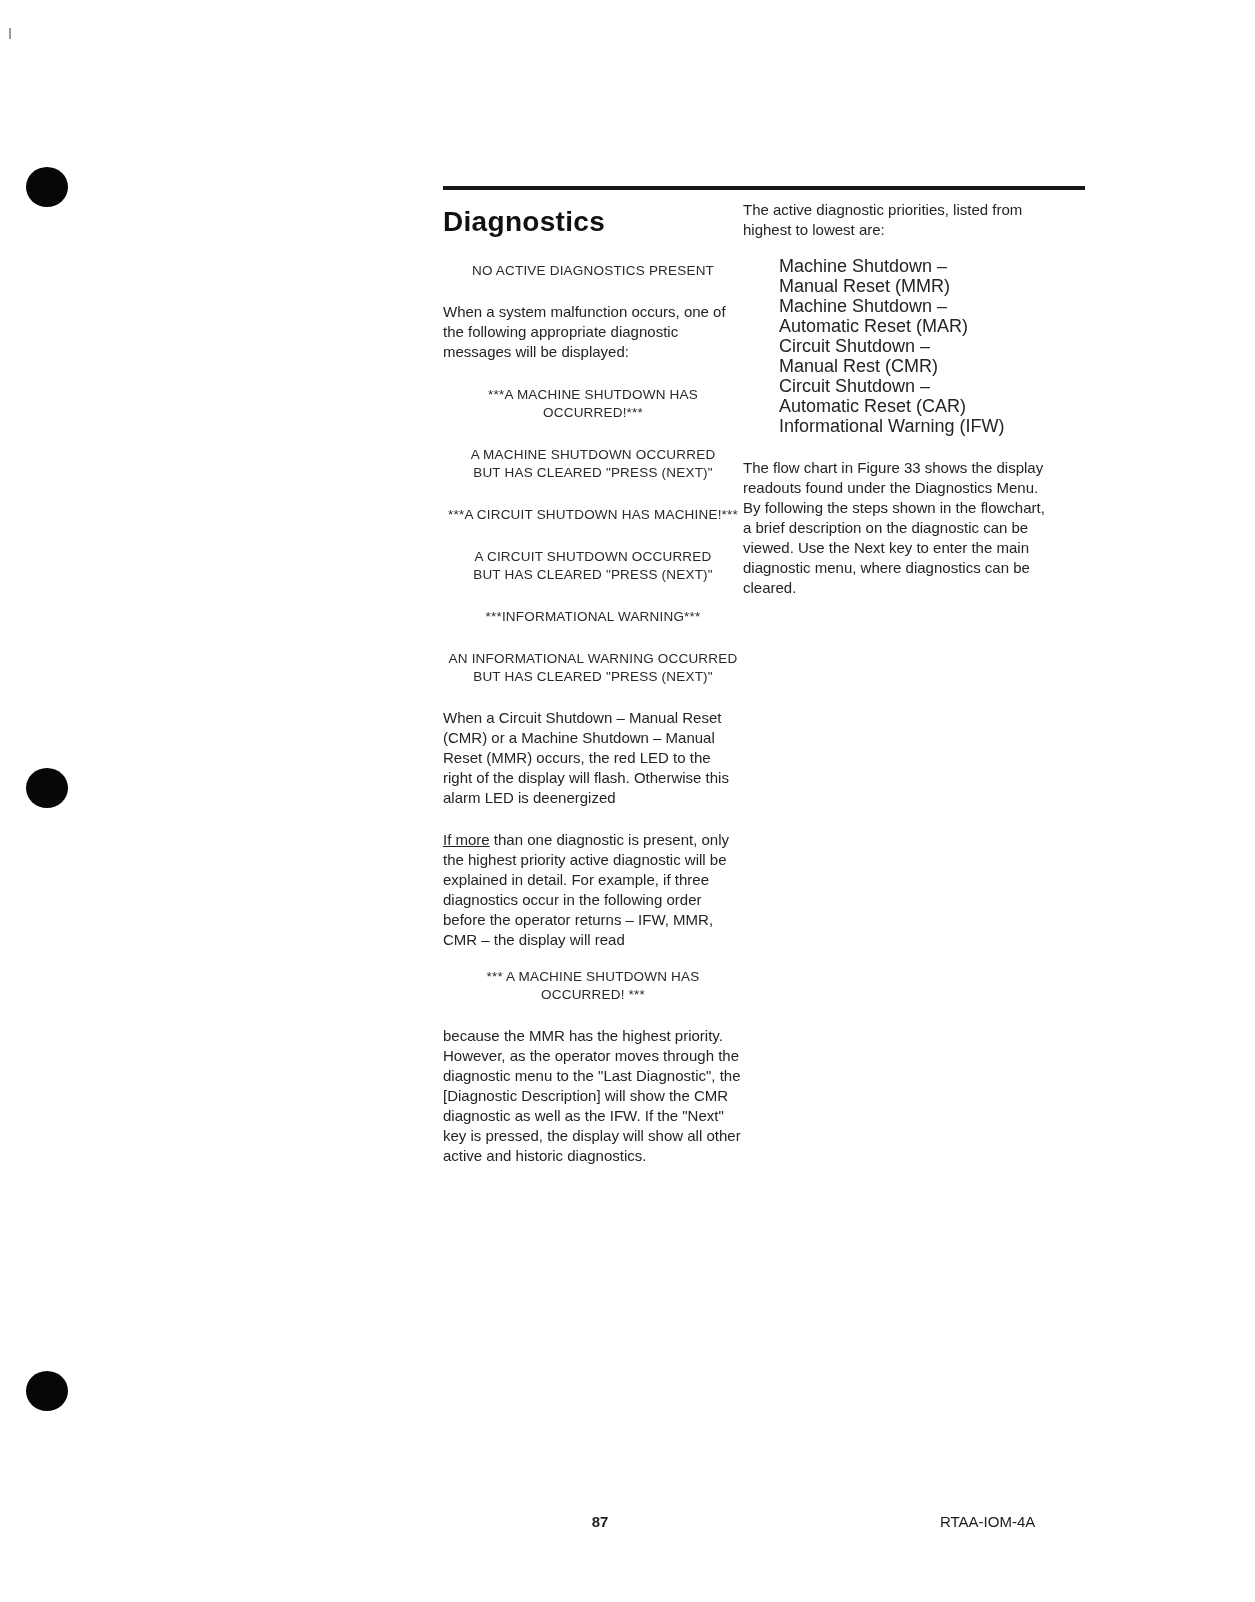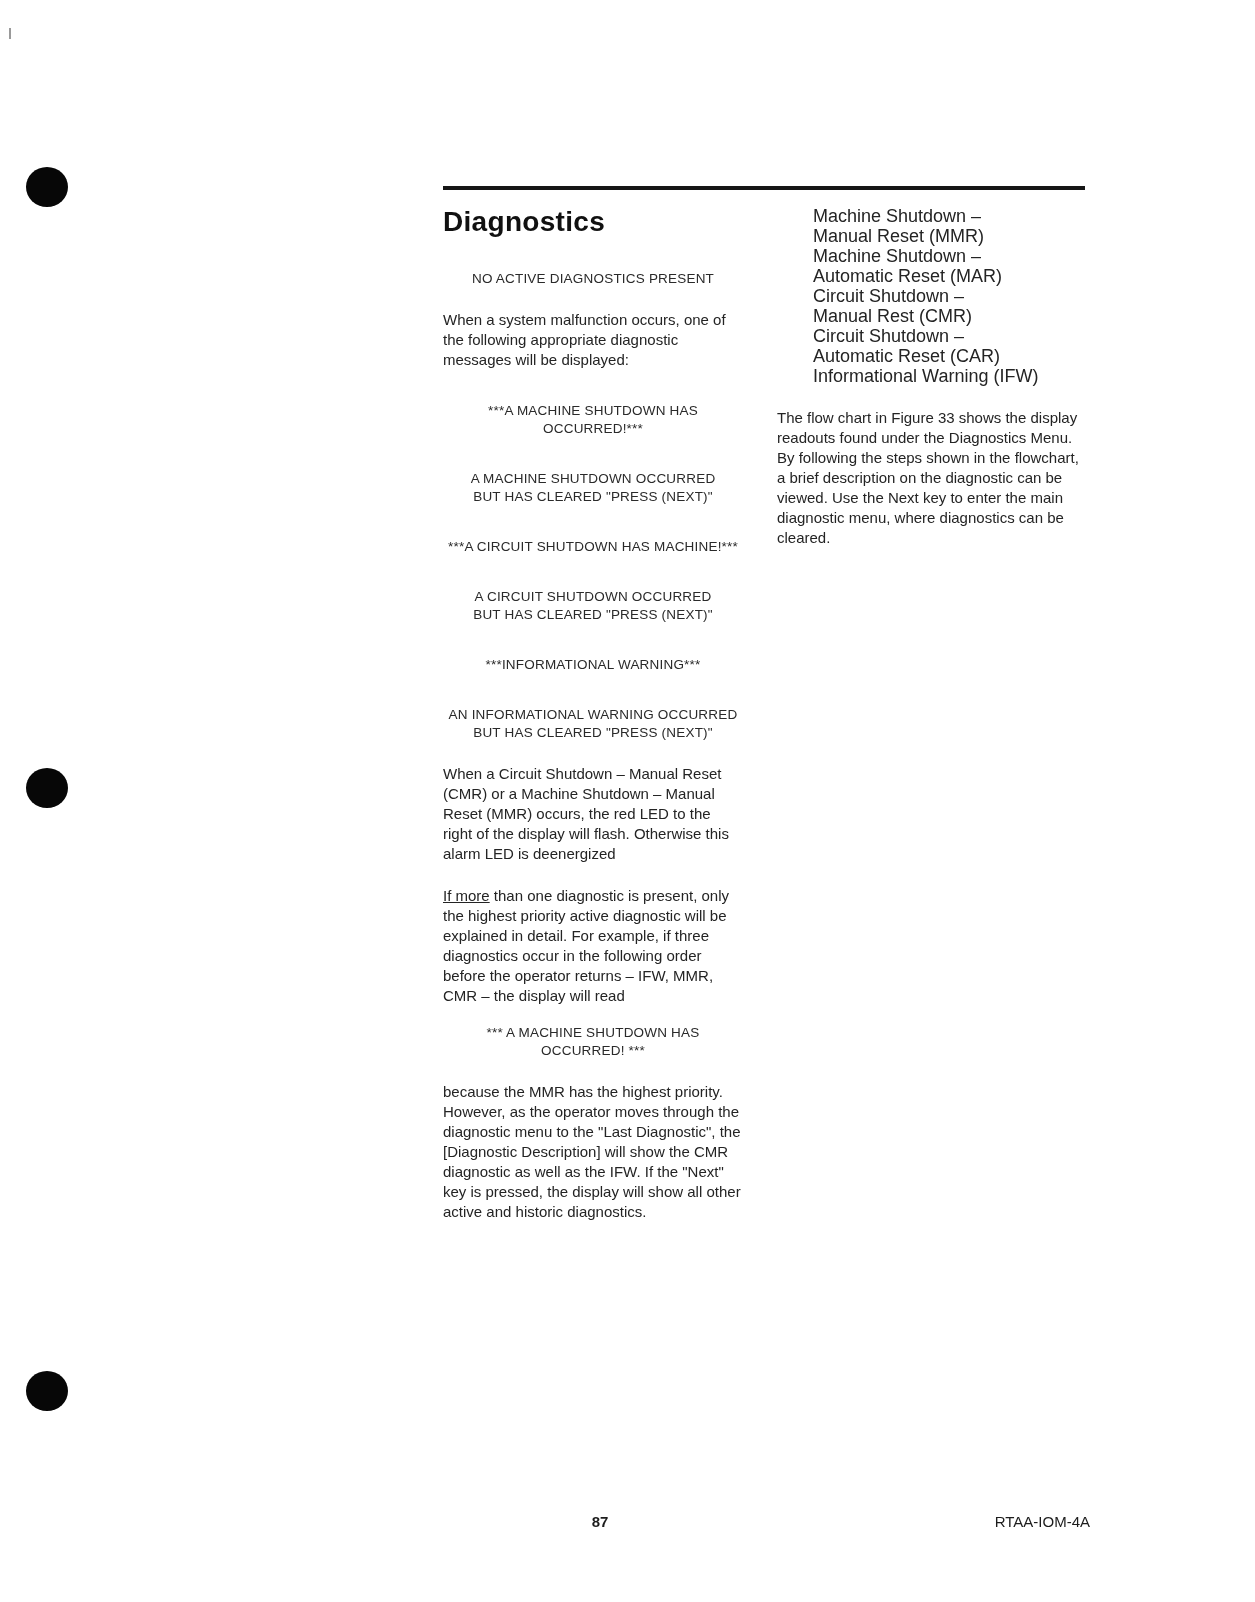--- a/index.html
+++ b/index.html
@@ -46,21 +46,20 @@
   }
 
   .top-rule {
     width: 100%;
     height: 4px;
     background: #161616;
   }
 
   .columns {
     display: flex;
-    gap: 34px;
   }
 
   .col-left  { width: 300px; }
   .col-right { width: 308px; }
 
   h1.title {
     font-size: 28px;
     font-weight: bold;
     letter-spacing: 0.3px;
     margin: 16px 0 0 0;
@@ -76,21 +75,21 @@
 
   .para.first-right {
     margin-top: 10px;
   }
 
   .readout {
     font-size: 13.5px;
     line-height: 18px;
     text-align: center;
     white-space: pre-line;
-    margin-top: 32px;
+    margin-top: 24px;
     color: #2a2a2a;
     letter-spacing: 0.2px;
   }
 
   .readout.small-gap { margin-top: 18px; }
 
   .underline { text-decoration: underline; margin-top: 36px; }
 
   .priority-list {
     margin-top: 16px;
@@ -112,21 +111,21 @@
     text-align: center;
     font-size: 15px;
     font-weight: bold;
     color: #1c1c1c;
   }
   .footer-doc-code {
     position: absolute;
     left: 940px;
     top: 1513px;
     width: 150px;
-    text-align: right;
+    text-align: left;
     font-size: 15px;
     color: #1c1c1c;
   }
 </style>
 </head>
 <body>
 
 <div class="artifact"></div>
 
 <div class="punch p1"></div>
@@ -161,20 +160,21 @@
       <div class="para">When a Circuit Shutdown – Manual Reset (CMR) or a Machine Shutdown –  Manual Reset (MMR) occurs, the red LED to the right of the display will flash.  Otherwise this alarm LED is deenergized</div>
 
       <div class="para"><span class="underline">If more</span><span> than one diagnostic is present, only the highest priority active diagnostic will be explained in detail.  For example, if three diagnostics occur in the following order before the operator returns – IFW, MMR, CMR – the display will read</span></div>
 
       <div class="readout small-gap">*** A MACHINE SHUTDOWN HAS OCCURRED! ***</div>
 
       <div class="para">because the MMR has the highest priority.  However, as the operator moves through the diagnostic menu to the "Last Diagnostic", the [Diagnostic Description] will show the CMR diagnostic as well as the IFW.  If the "Next" key is pressed, the display will show all other active and historic diagnostics.</div>
     </div>
 
     <div class="col-right">
+      <div class="para first-right">The active diagnostic priorities, listed from highest to lowest are:</div>
 
       <div class="priority-list">
         <div class="priority-item">Machine Shutdown –
 Manual Reset (MMR)</div>
         <div class="priority-item">Machine Shutdown –
 Automatic Reset (MAR)</div>
         <div class="priority-item">Circuit Shutdown –
 Manual Rest (CMR)</div>
         <div class="priority-item">Circuit Shutdown –
 Automatic Reset (CAR)</div>

